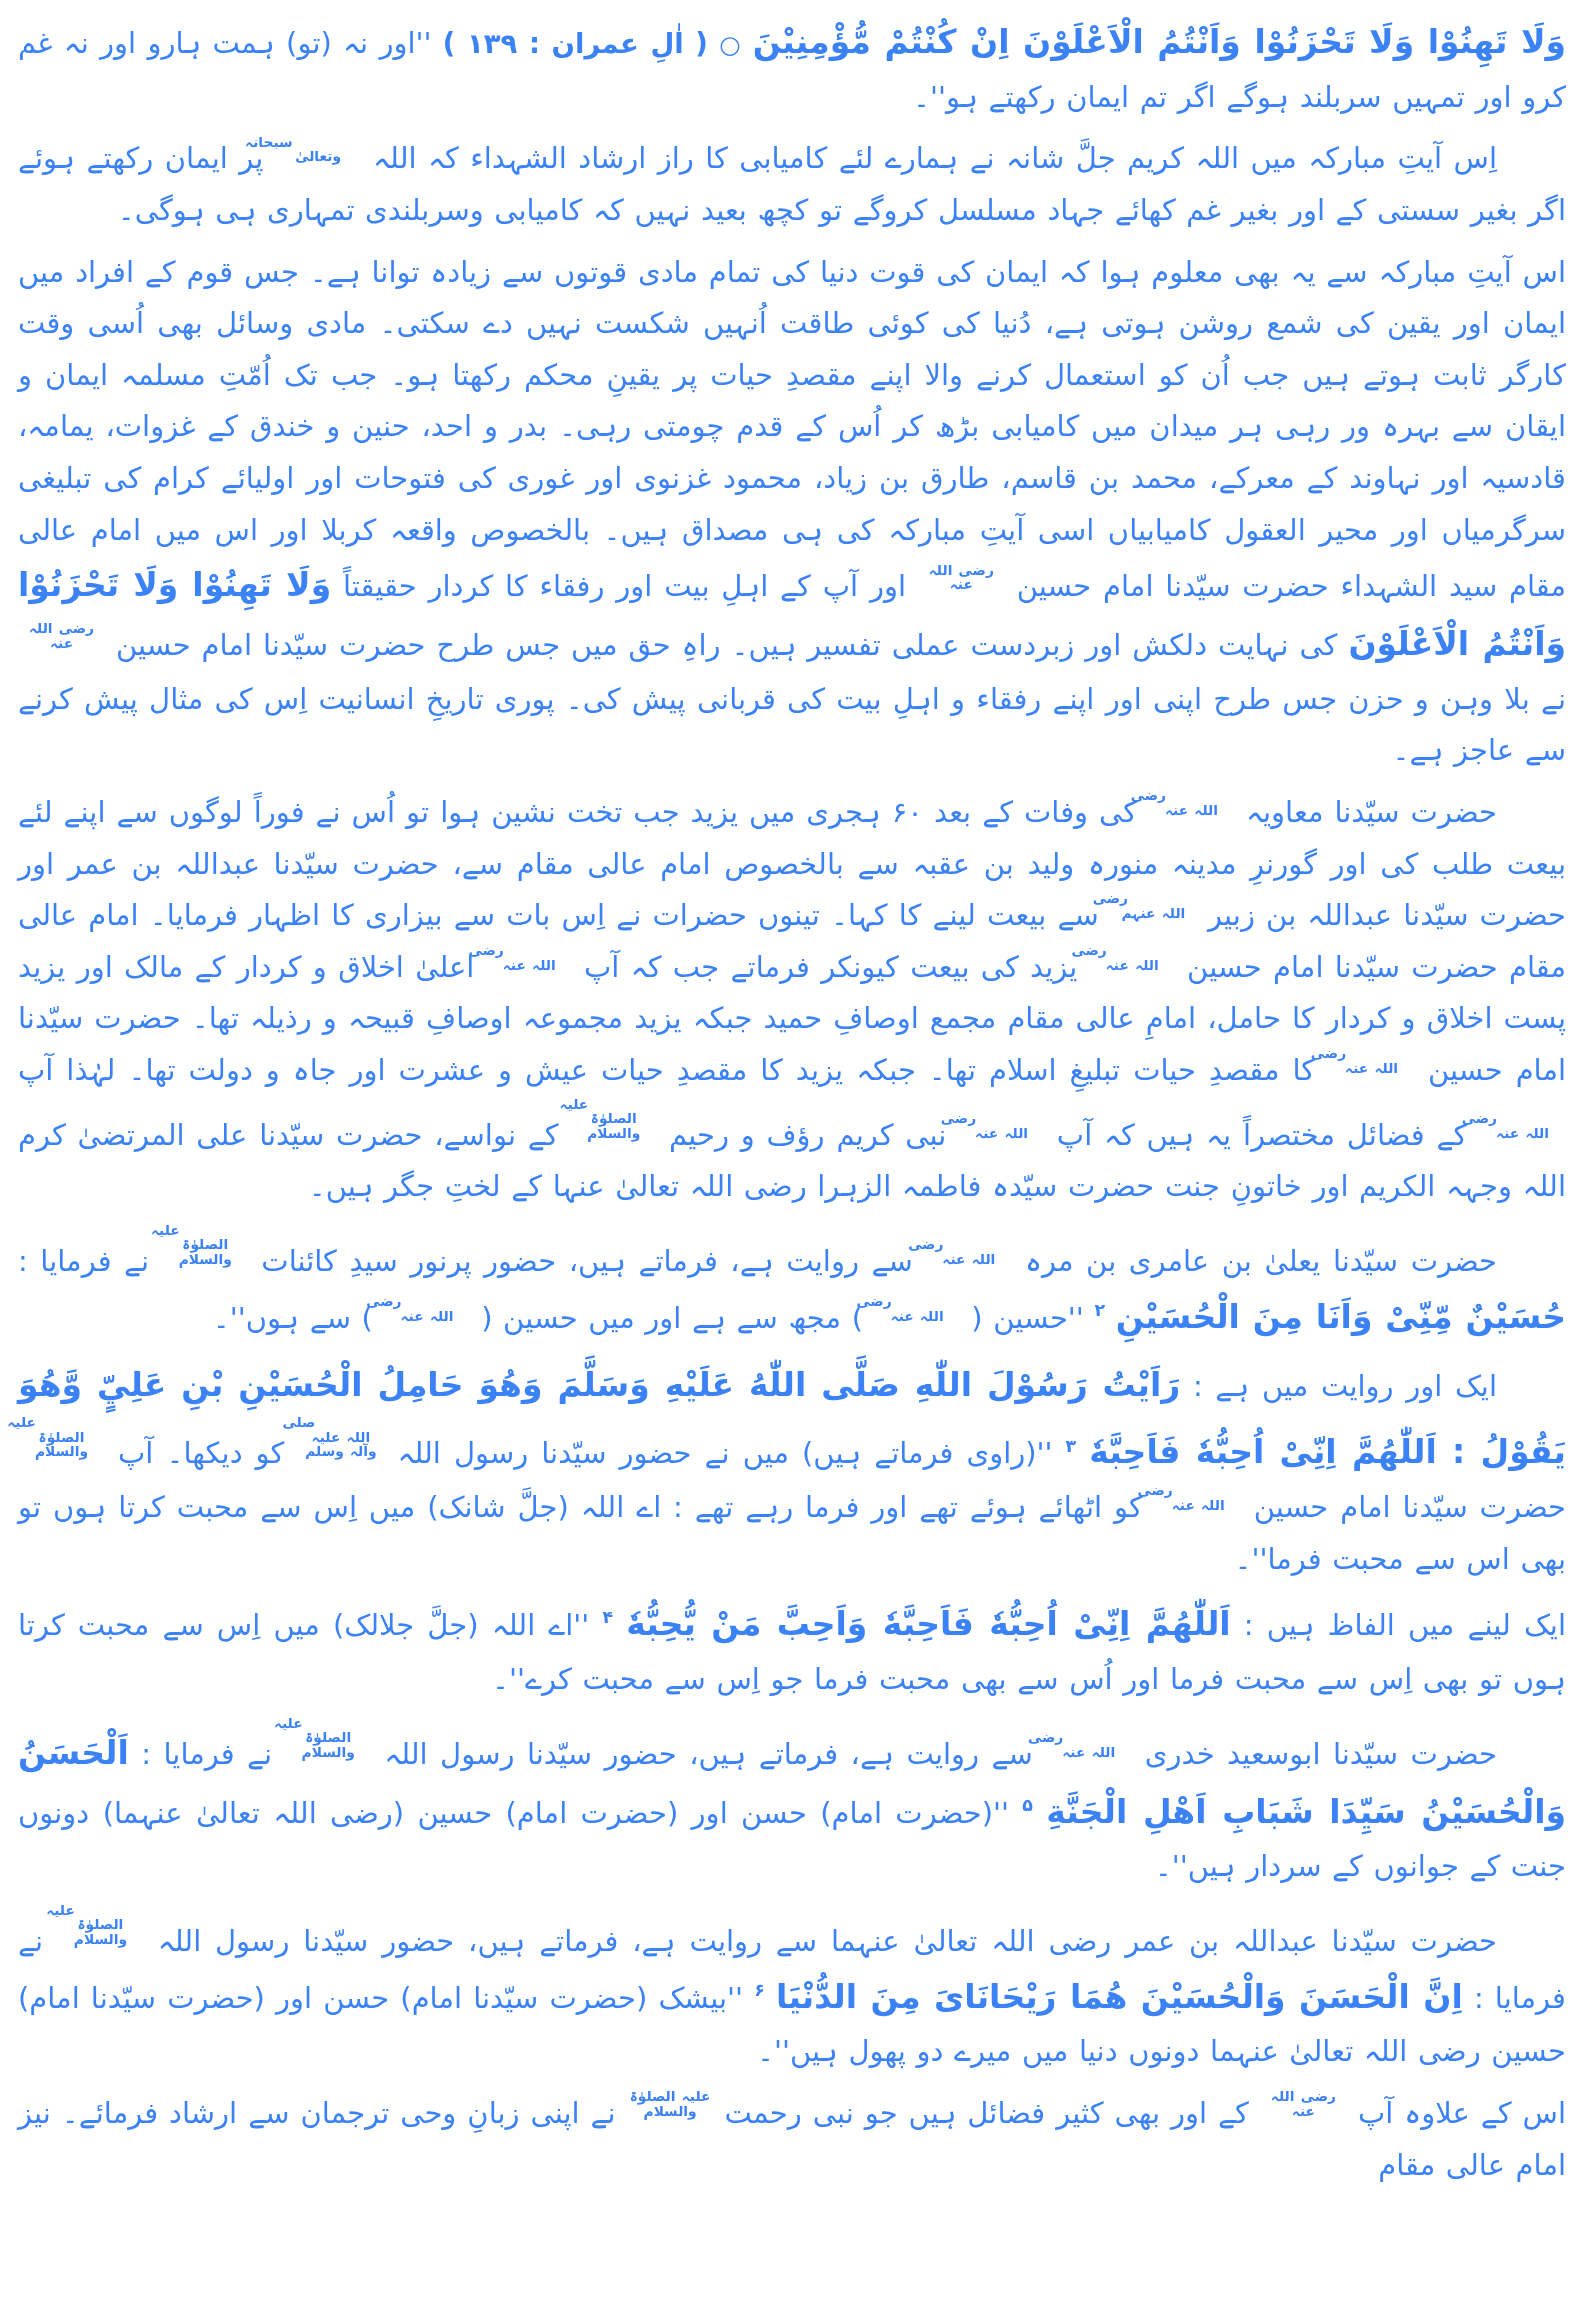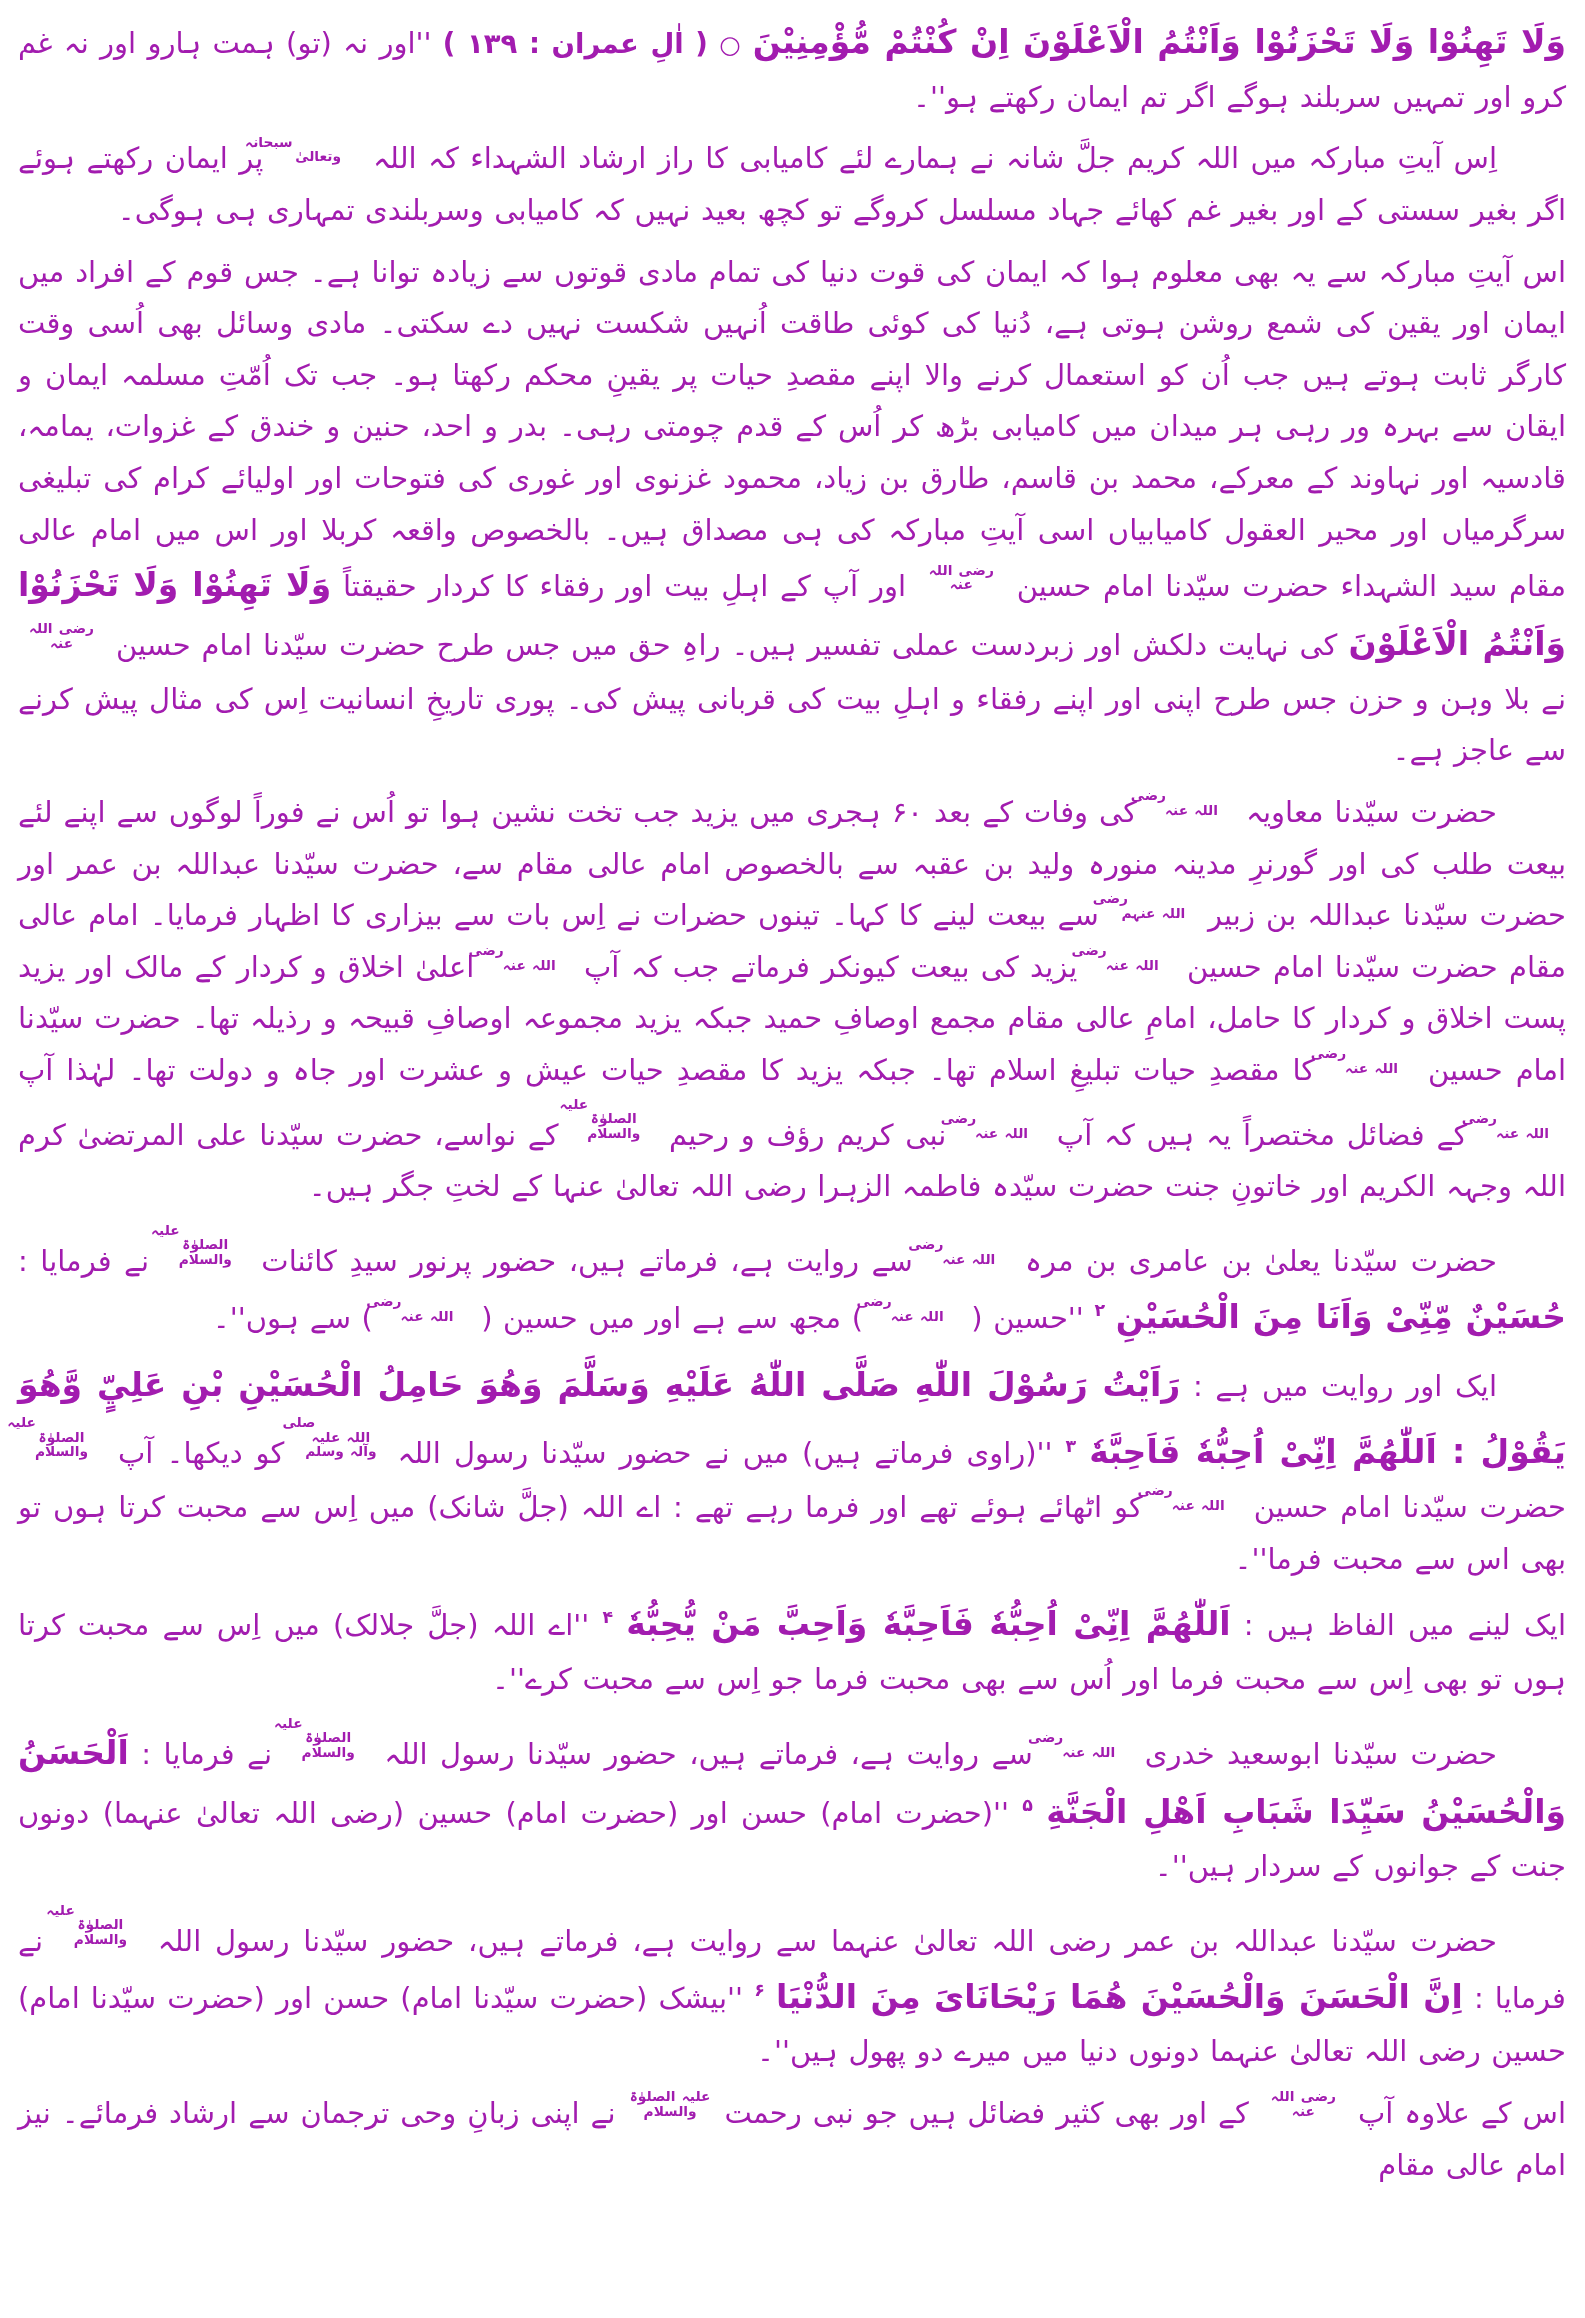--- a/index.html
+++ b/index.html
@@ -27,21 +27,21 @@
     white-space:nowrap;
   }
   .article{
     direction:rtl;
   }
   .article p{
     margin:0 0 10px 0;
     font-size:29px;
     line-height:1.78;
     text-align:justify;
-    color:#a21caf;
+    color:#3b82f6;
     word-spacing:1.4px;
   }
   .article p.indent{ text-indent:69px; }
   .seg-u{ font-weight:400; }
   .seg-a{ font-weight:700; font-size:33px; }      
   .seg-r{ font-weight:700; font-size:27.5px; }      
   .seg-h{                                          
     font-size:13.8px;
     font-weight:700;
     vertical-align:7.2px;

